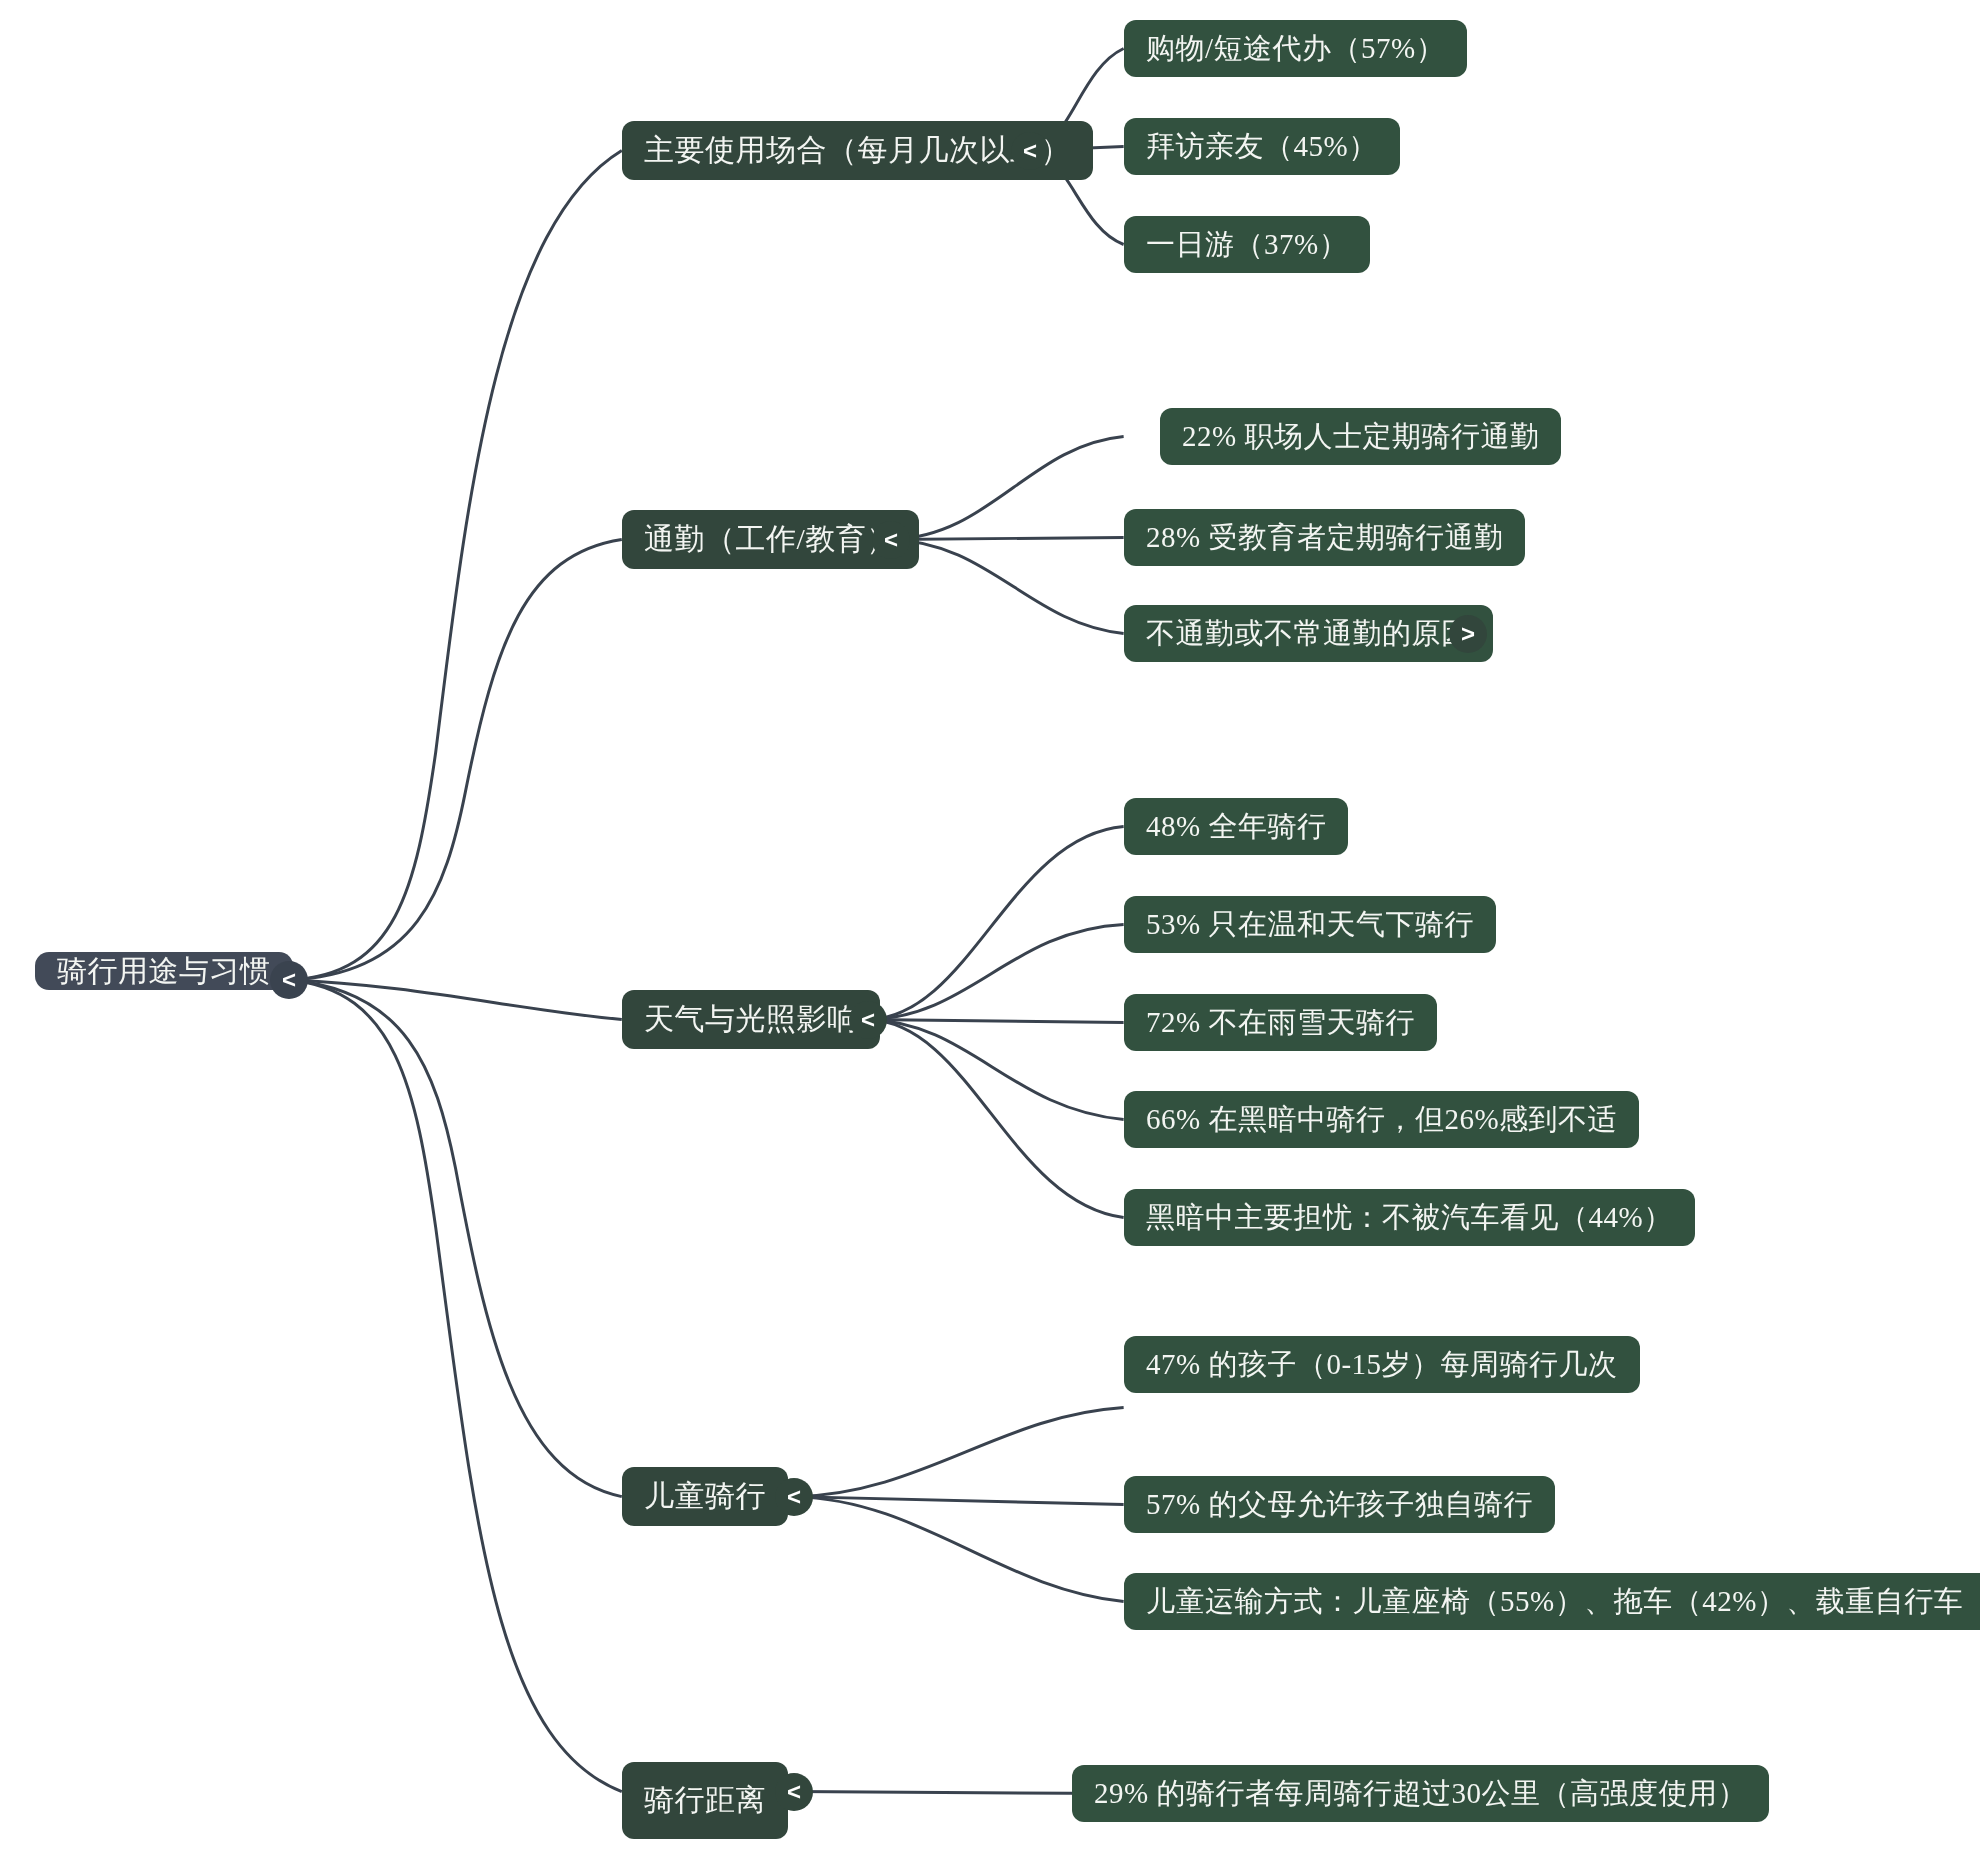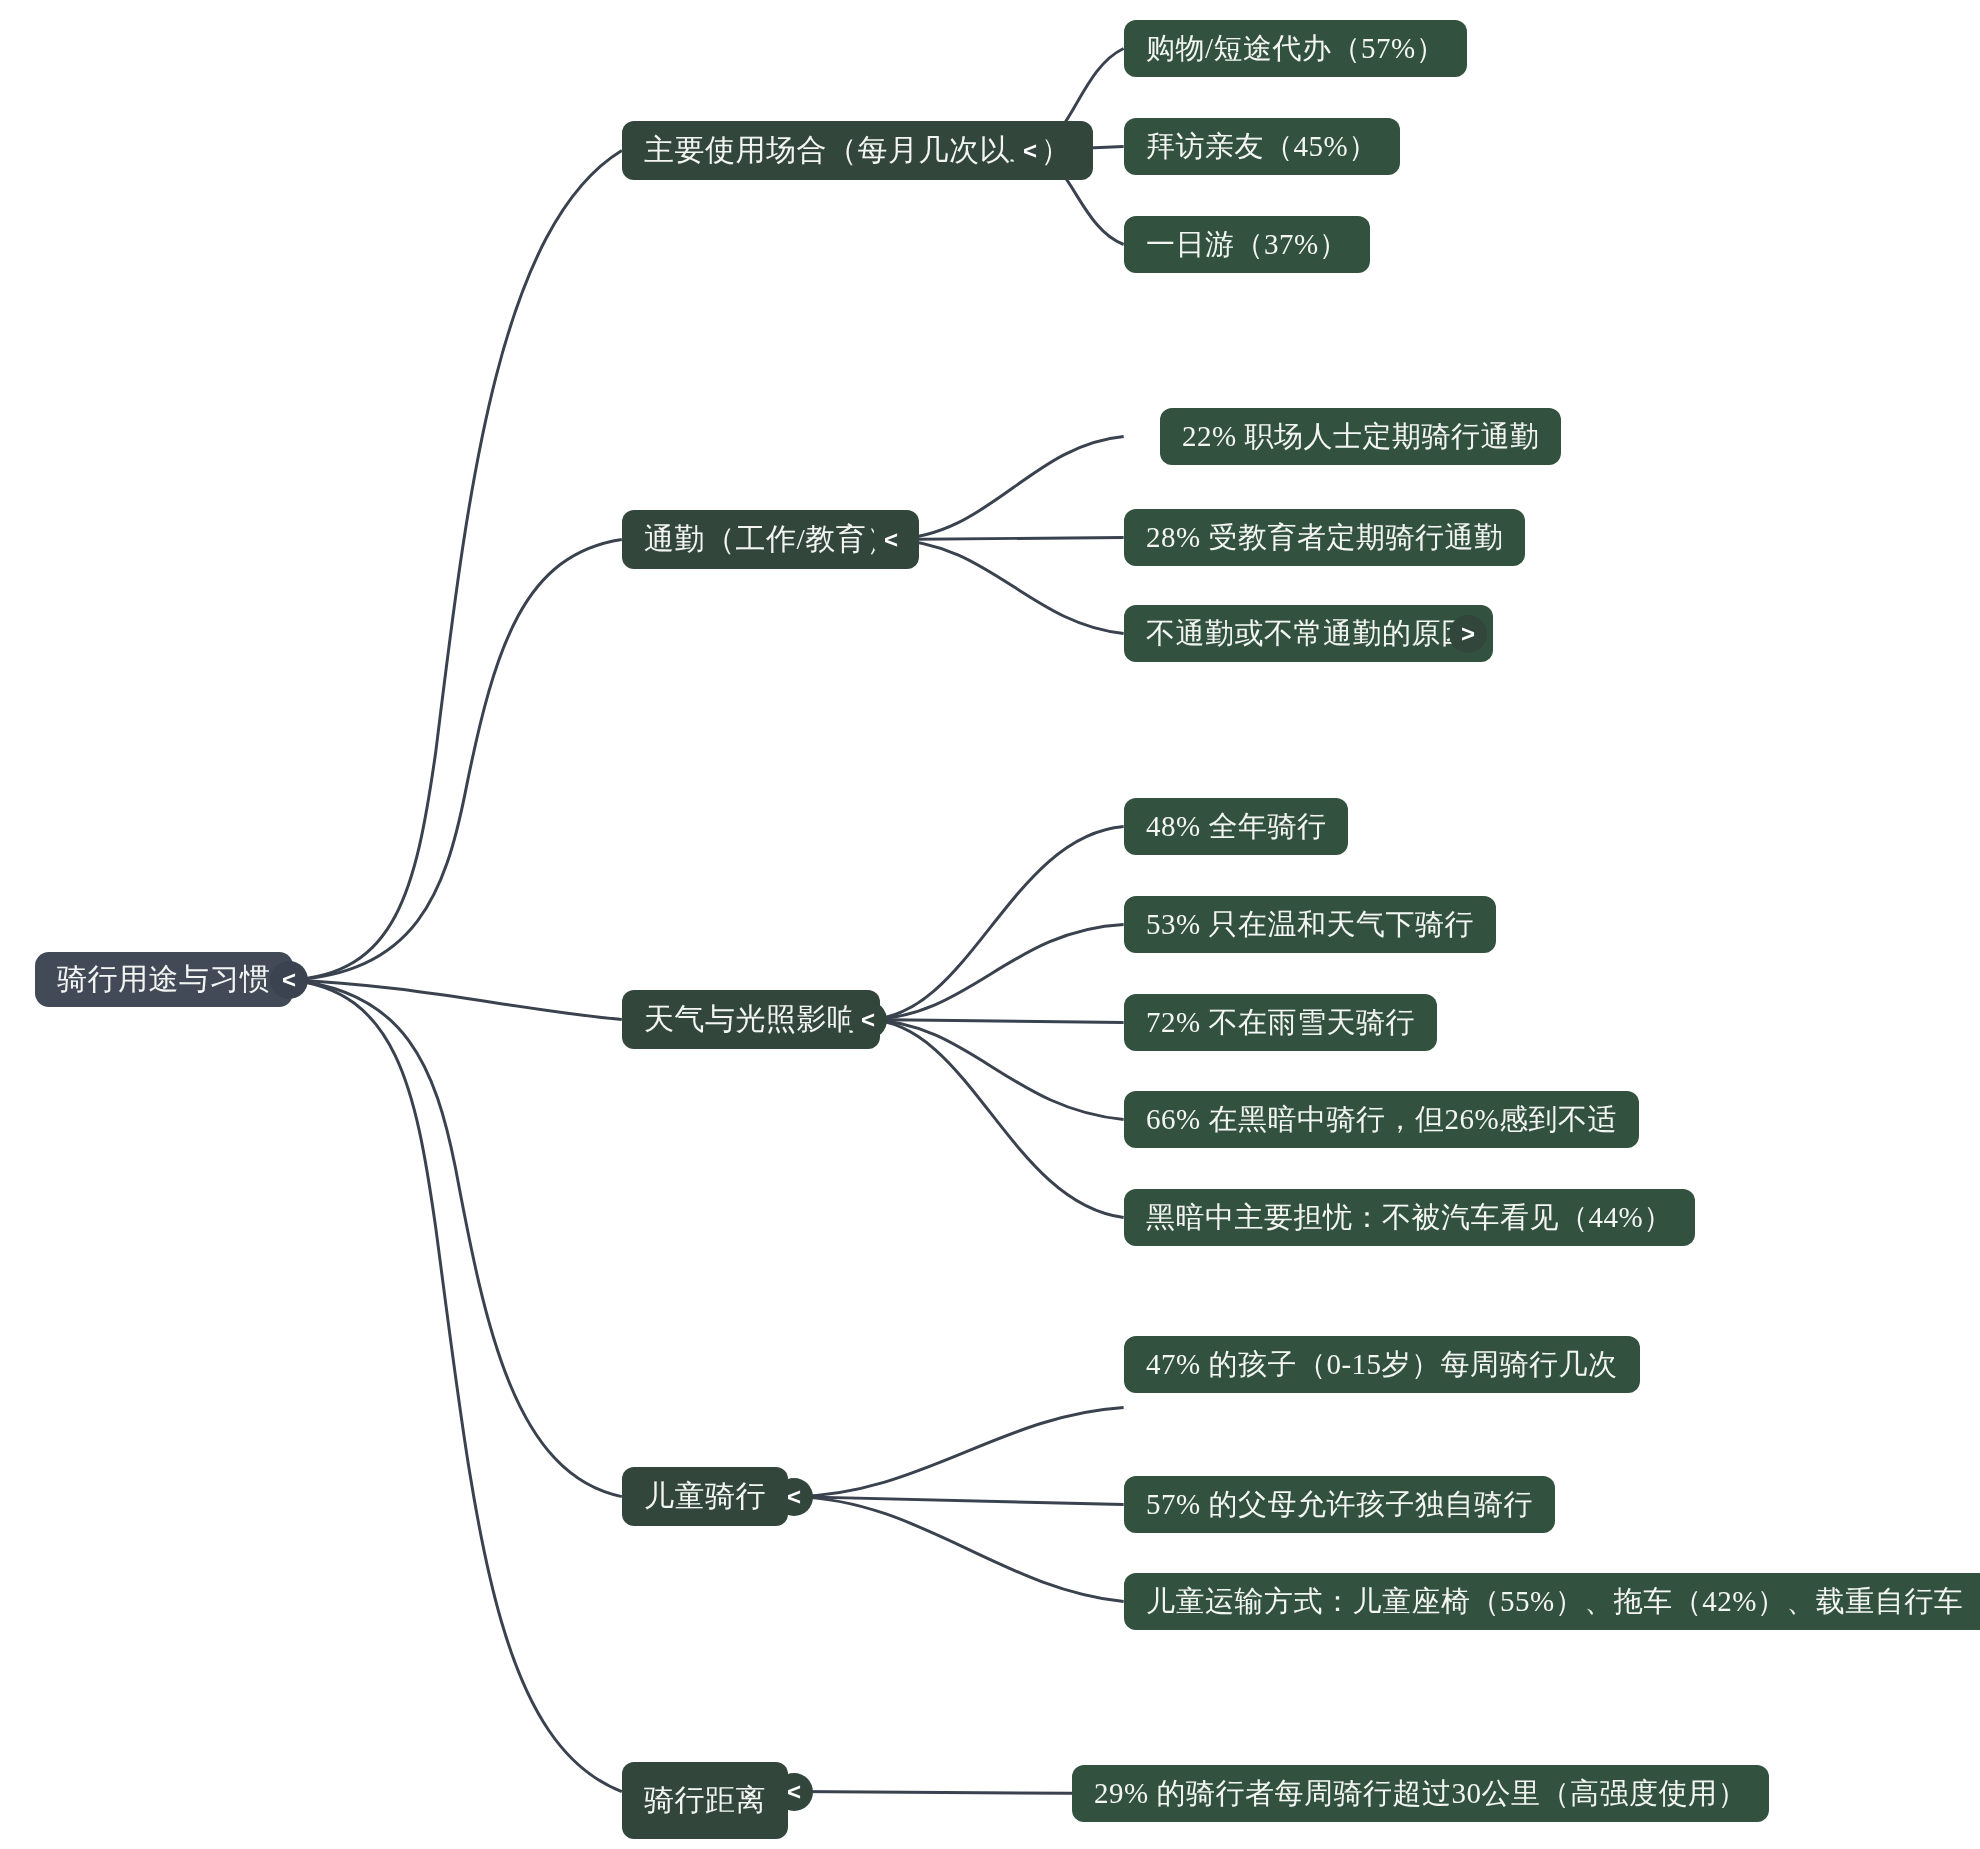--- a/index.html
+++ b/index.html
@@ -92,21 +92,21 @@
   <path class="edge" d="M 877 1030 C 980 1033 1020 1120 1135 1131"></path>
   <path class="edge" d="M 877 1030 C 980 1033 1020 1215 1135 1230"></path>
 
   <path class="edge" d="M 802 1512 C 930 1510 1010 1430 1135 1422"></path>
   <path class="edge" d="M 802 1512 L 1135 1520"></path>
   <path class="edge" d="M 802 1512 C 930 1515 1010 1605 1135 1618"></path>
 
   <path class="edge" d="M 802 1810 L 1135 1812"></path>
 </svg>
 
-<div class="node root" style="left:35px; top:952px; height:55px;">
+<div class="node root" style="left:35px; top:952px; height:38px;">
   <span>骑行用途与习惯</span>
 </div>
 <div class="toggle dark" style="left:270px; top:961px;">
   <span>&lt;</span>
 </div>
 
 <div class="node branch" style="left:622px; top:121px; height:59px;">
   <span>主要使用场合（每月几次以上）</span>
 </div>
 <div class="toggle" style="left:1011px; top:132px;">

